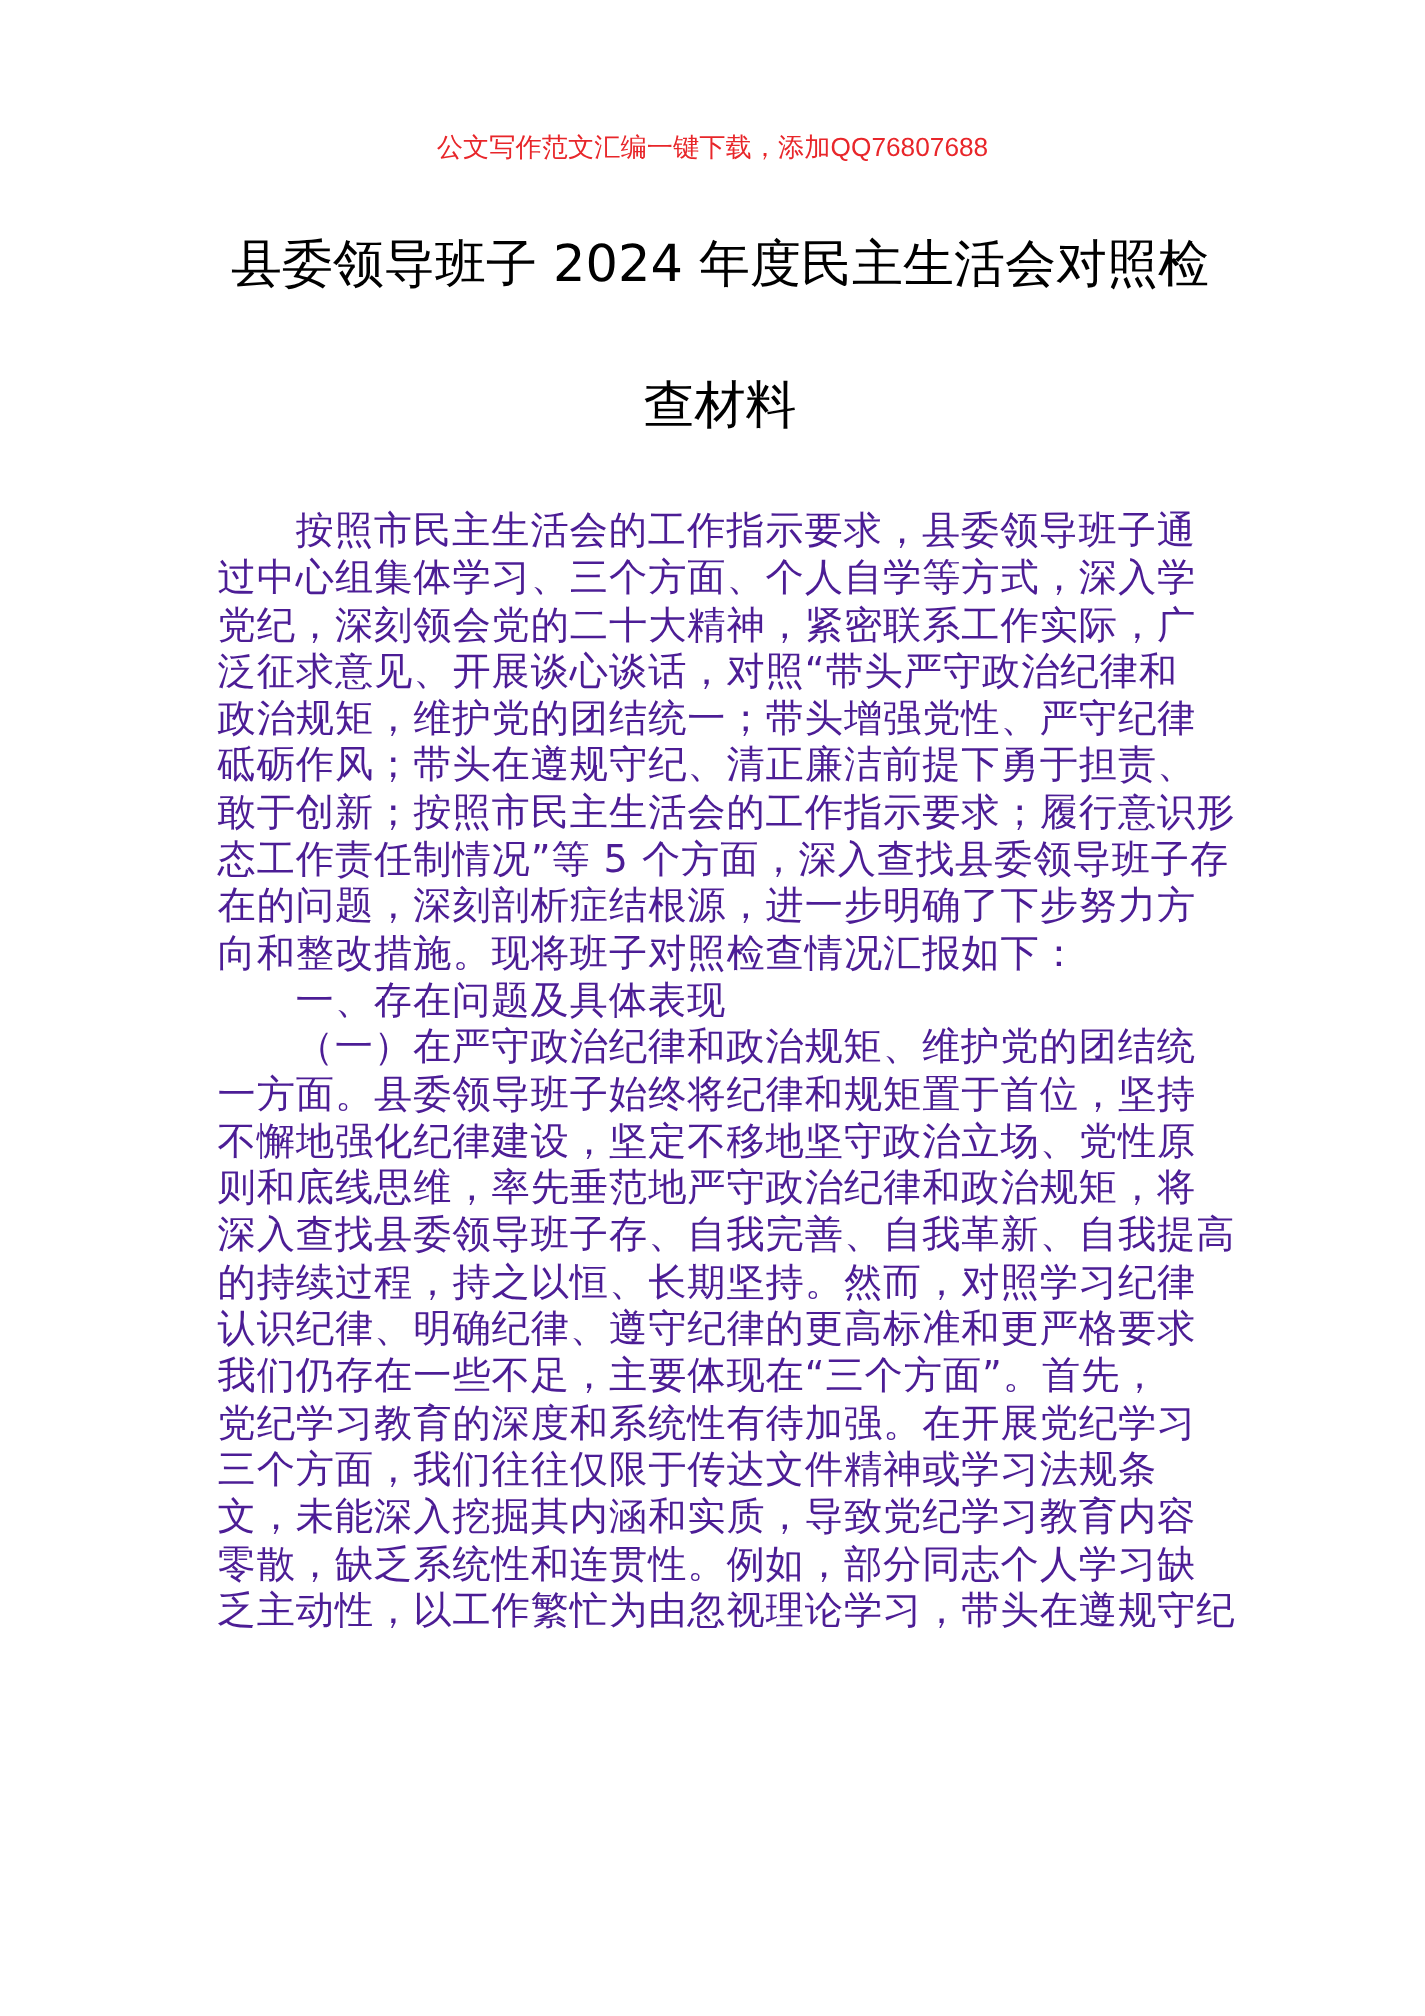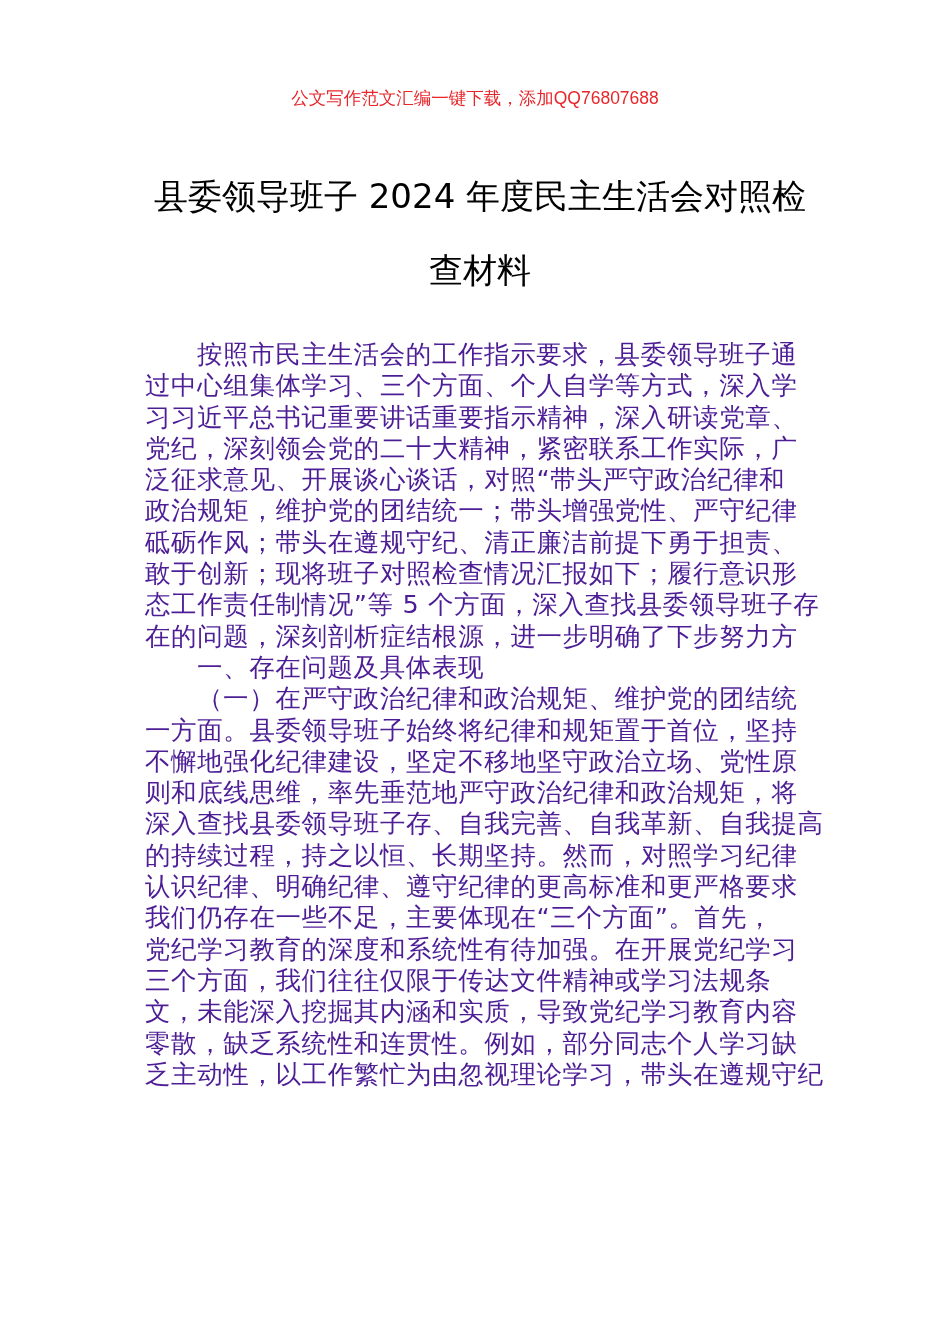--- a/index.html
+++ b/index.html
@@ -9,21 +9,21 @@
     position: absolute; top: 86px; left: 0; width: 950px; text-align: center;
     color: #e8262a; font-size: 17.5px; line-height: 24px;
     font-family: "Liberation Sans", "DejaVu Sans", sans-serif;
   }
   .title {
     position: absolute; left: 140px; width: 680px; text-align: center;
     color: #000; font-size: 34px; line-height: 42px;
     font-family: "DejaVu Sans", "Liberation Sans", sans-serif;
     letter-spacing: 0px;
   }
-  .title.l1 { top: 155px; margin-top: 20px; }
+  .title.l1 { top: 155px; }
   .title.l2 { top: 249px; }
   .body {
     position: absolute; left: 145px; top: 339px; width: 665px;
     font-family: "DejaVu Sans", "Liberation Sans", sans-serif;
     font-size: 25.5px; color: #4c1d95; line-height: 31.3px;
   }
   .line { white-space: nowrap; height: 31.3px; overflow: visible; letter-spacing: 0.6px; }
   .indent { padding-left: 52px; }
 </style>
 </head>
@@ -31,28 +31,28 @@
 
 <div class="page">
   <div class="banner">公文写作范文汇编一键下载，添加QQ76807688</div>
 
   <div class="title l1">县委领导班子 2024 年度民主生活会对照检</div>
   <div class="title l2">查材料</div>
 
   <div class="body">
     <div class="line indent">按照市民主生活会的工作指示要求，县委领导班子通</div>
     <div class="line">过中心组集体学习、三个方面、个人自学等方式，深入学</div>
-    <div class="line">习习近平总书记重要讲话重要指示精神，深入研读党章、</div>
     <div class="line">党纪，深刻领会党的二十大精神，紧密联系工作实际，广</div>
     <div class="line">泛征求意见、开展谈心谈话，对照“带头严守政治纪律和</div>
     <div class="line">政治规矩，维护党的团结统一；带头增强党性、严守纪律</div>
     <div class="line">砥砺作风；带头在遵规守纪、清正廉洁前提下勇于担责、</div>
-    <div class="line">敢于创新；现将班子对照检查情况汇报如下；履行意识形</div>
+    <div class="line">敢于创新；按照市民主生活会的工作指示要求；履行意识形</div>
     <div class="line">态工作责任制情况”等 5 个方面，深入查找县委领导班子存</div>
     <div class="line">在的问题，深刻剖析症结根源，进一步明确了下步努力方</div>
+    <div class="line">向和整改措施。现将班子对照检查情况汇报如下：</div>
     <div class="line indent">一、存在问题及具体表现</div>
     <div class="line indent">（一）在严守政治纪律和政治规矩、维护党的团结统</div>
     <div class="line">一方面。县委领导班子始终将纪律和规矩置于首位，坚持</div>
     <div class="line">不懈地强化纪律建设，坚定不移地坚守政治立场、党性原</div>
     <div class="line">则和底线思维，率先垂范地严守政治纪律和政治规矩，将</div>
     <div class="line">深入查找县委领导班子存、自我完善、自我革新、自我提高</div>
     <div class="line">的持续过程，持之以恒、长期坚持。然而，对照学习纪律</div>
     <div class="line">认识纪律、明确纪律、遵守纪律的更高标准和更严格要求</div>
     <div class="line">我们仍存在一些不足，主要体现在“三个方面”。首先，</div>
     <div class="line">党纪学习教育的深度和系统性有待加强。在开展党纪学习</div>

